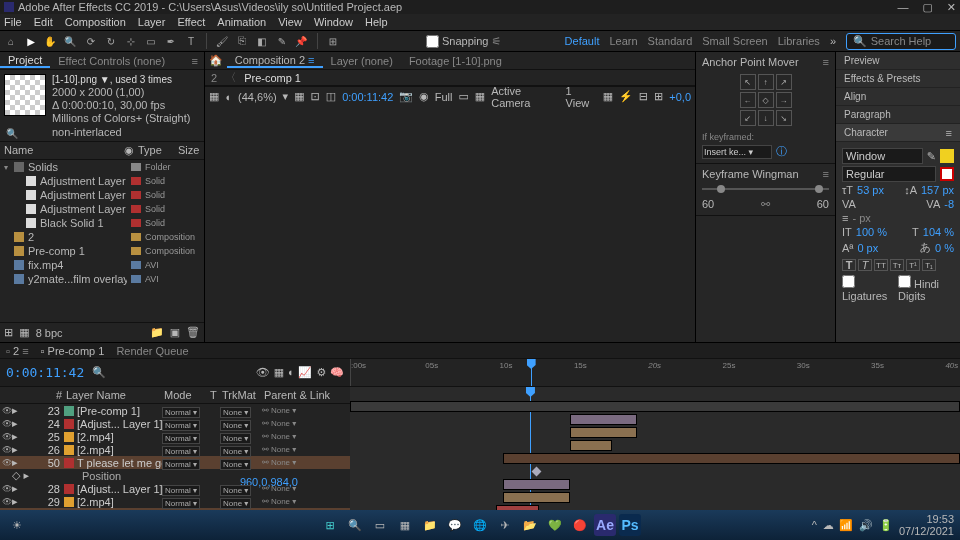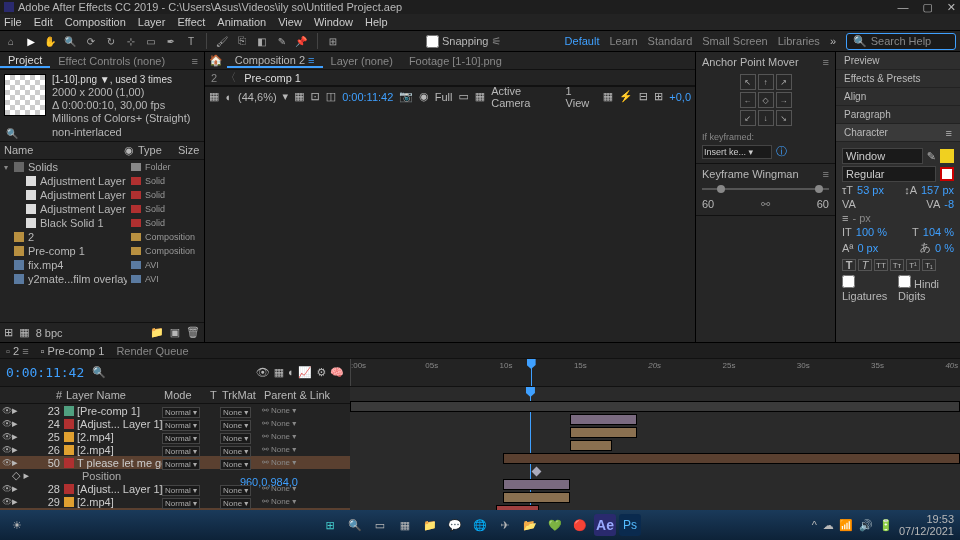--- a/index.html
+++ b/index.html
@@ -593,21 +593,21 @@
     <div class="tb">▭</div>
     <div class="tb">▦</div>
     <div class="tb">📁</div>
     <div class="tb">💬</div>
     <div class="tb">🌐</div>
     <div class="tb">✈</div>
     <div class="tb">📂</div>
     <div class="tb">💚</div>
     <div class="tb">🔴</div>
     <div class="tb" style="background:#2a2a6e;color:#9af;font-size:14px;font-weight:bold">Ae</div>
-    <div class="tb" style="background:#0a2a4e;color:#5bf;font-size:12px;font-weight:normal">Ps</div>
+    <div class="tb" style="background:#0a2a4e;color:#5bf;font-size:14px;font-weight:bold">Ps</div>
   </div>
   <div class="tray">
     <span>^</span>
     <span>☁</span>
     <span>📶</span>
     <span>🔊</span>
     <span>🔋</span>
     <div style="text-align:right;line-height:1.1">
       <div>19:53</div>
       <div>07/12/2021</div>

